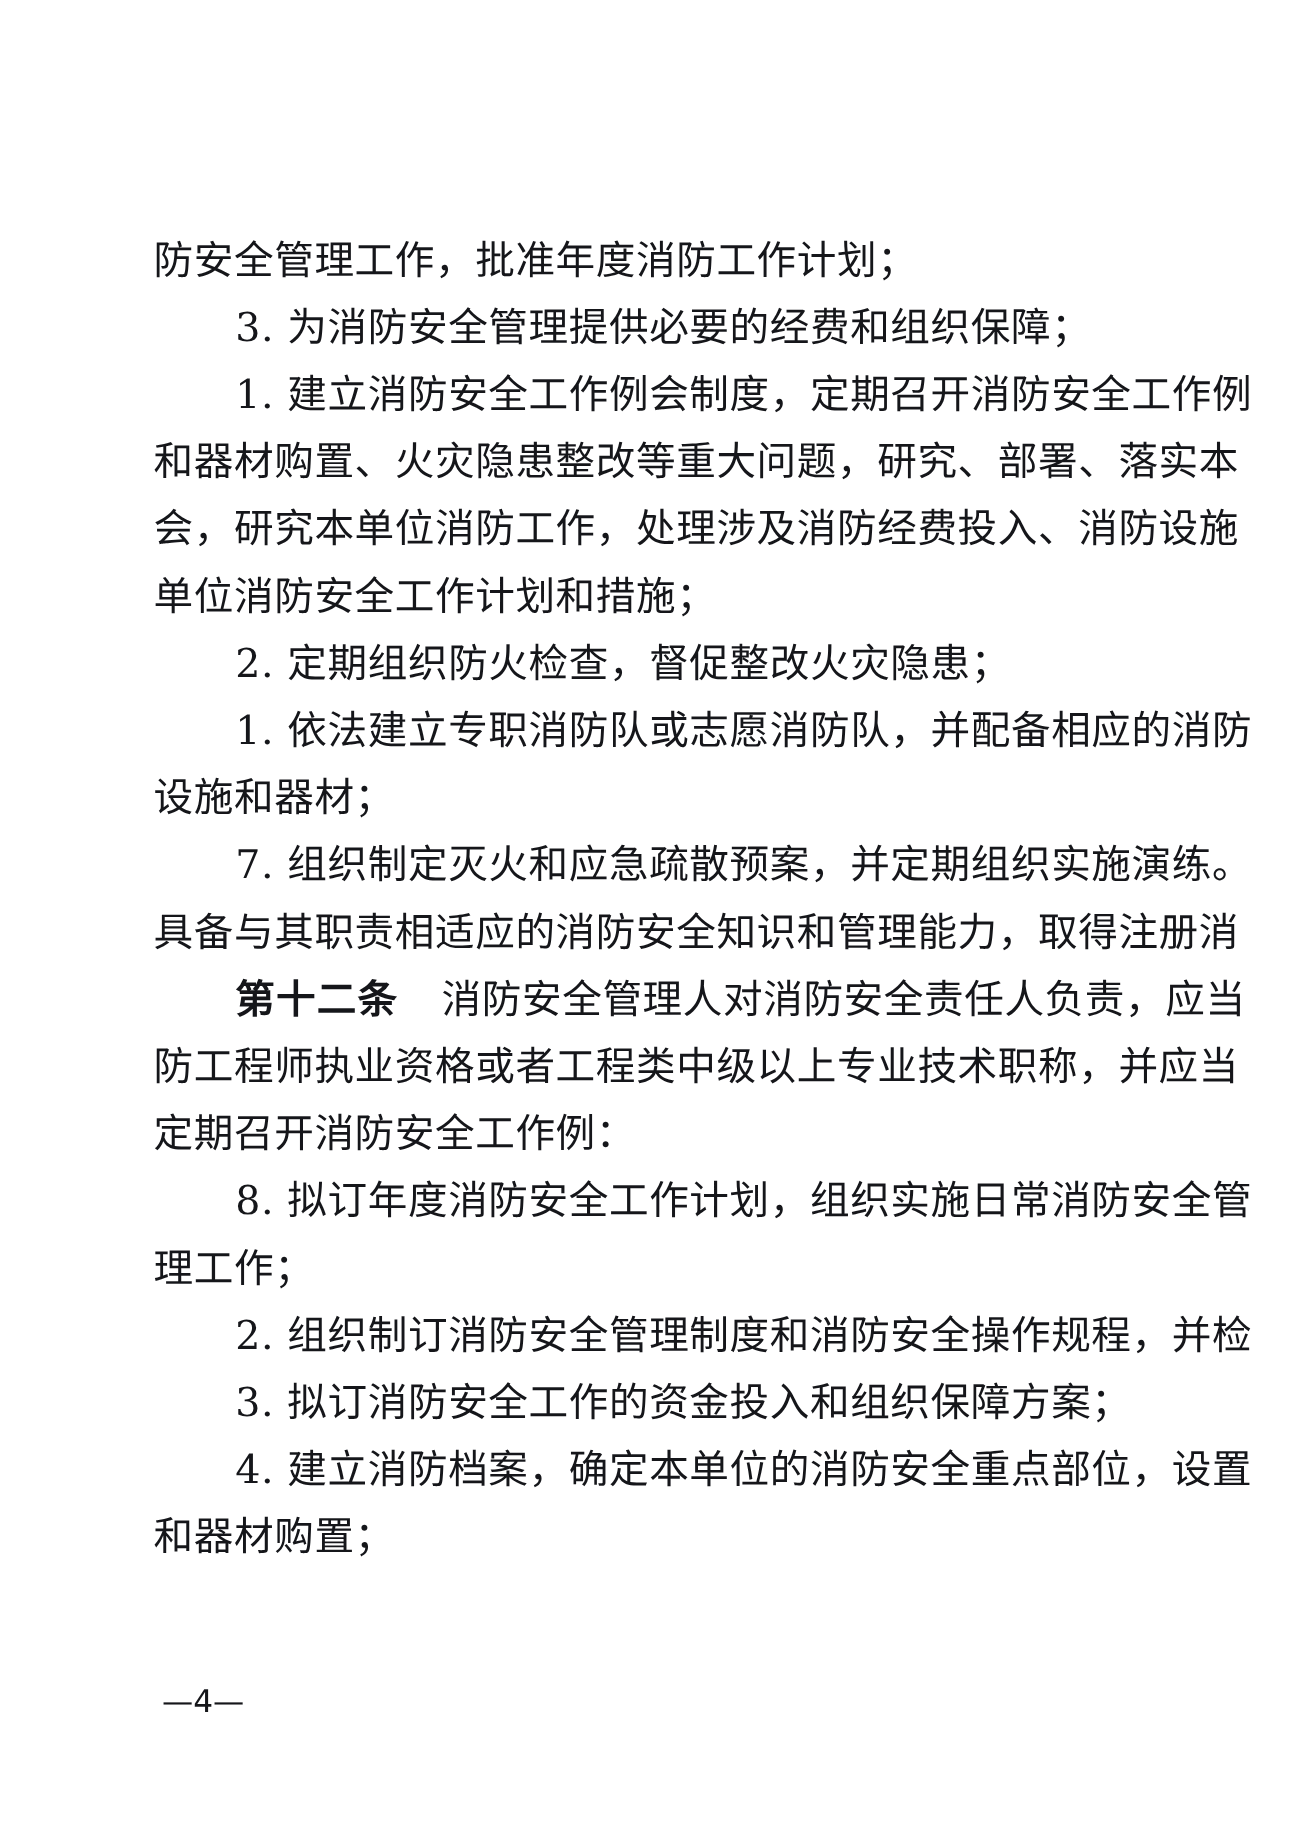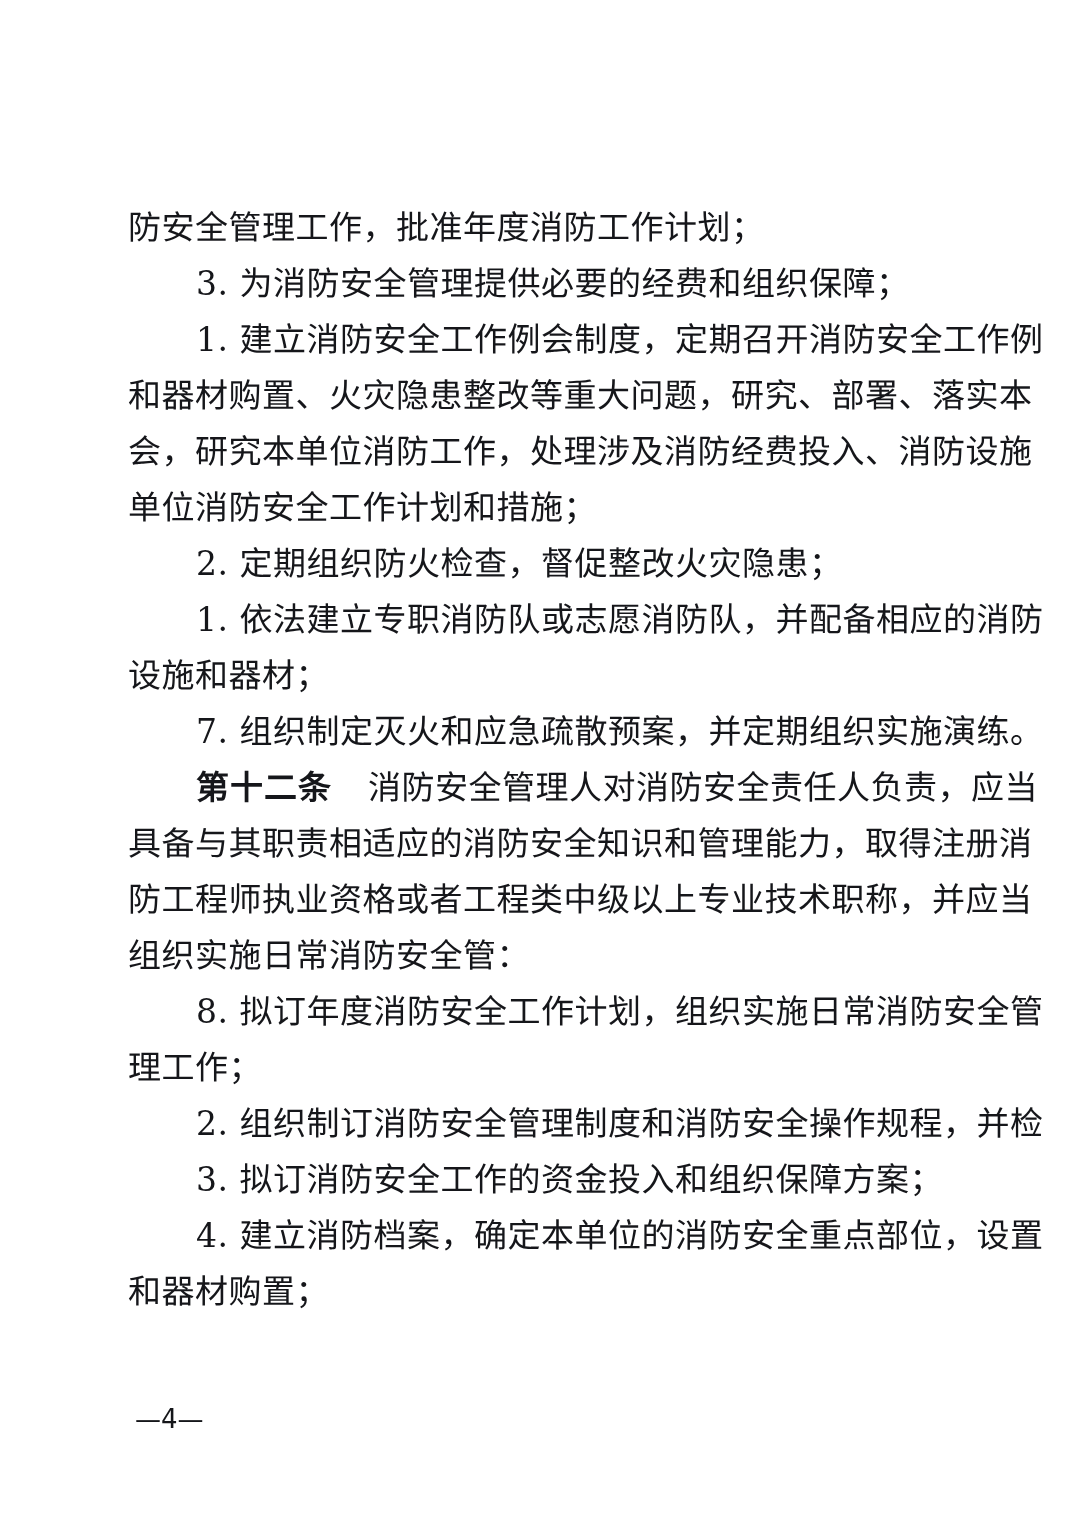--- a/index.html
+++ b/index.html
@@ -15,21 +15,21 @@
     height: 1526px;
     background: #ffffff;
     overflow: hidden;
     
     -webkit-font-smoothing: antialiased;
   }
 
   .doc-body {
     position: absolute;
     left: 128px;
-    top: 200px;
+    top: 189px;
     width: 824px;
   }
 
   
   .line {
     height: 56px;
     line-height: 56px;
     font-family: "DejaVu Serif", "Liberation Serif", serif;
     font-size: 33px;
     color: #15161a;
@@ -74,24 +74,24 @@
       <div class="line"><span>防安全管理工作，批准年度消防工作计划；</span></div>
       <div class="line indent"><span>3. 为消防安全管理提供必要的经费和组织保障；</span></div>
       <div class="line indent"><span>1. 建立消防安全工作例会制度，定期召开消防安全工作例</span></div>
       <div class="line"><span>和器材购置、火灾隐患整改等重大问题，研究、部署、落实本</span></div>
       <div class="line"><span>会，研究本单位消防工作，处理涉及消防经费投入、消防设施</span></div>
       <div class="line"><span>单位消防安全工作计划和措施；</span></div>
       <div class="line indent"><span>2. 定期组织防火检查，督促整改火灾隐患；</span></div>
       <div class="line indent"><span>1. 依法建立专职消防队或志愿消防队，并配备相应的消防</span></div>
       <div class="line"><span>设施和器材；</span></div>
       <div class="line indent"><span>7. 组织制定灭火和应急疏散预案，并定期组织实施演练。</span></div>
+      <div class="line"><span>具备与其职责相适应的消防安全知识和管理能力，取得注册消</span></div>
       <div class="line indent"><span class="article-marker">第十二条</span><span class="article-gap"></span><span>消防安全管理人对消防安全责任人负责，应当</span></div>
-      <div class="line"><span>具备与其职责相适应的消防安全知识和管理能力，取得注册消</span></div>
       <div class="line"><span>防工程师执业资格或者工程类中级以上专业技术职称，并应当</span></div>
-      <div class="line"><span>组织实施日常消防安全管：</span></div>
+      <div class="line"><span>定期召开消防安全工作例：</span></div>
       <div class="line indent"><span>8. 拟订年度消防安全工作计划，组织实施日常消防安全管</span></div>
       <div class="line"><span>理工作；</span></div>
       <div class="line indent"><span>2. 组织制订消防安全管理制度和消防安全操作规程，并检</span></div>
       <div class="line indent"><span>3. 拟订消防安全工作的资金投入和组织保障方案；</span></div>
       <div class="line indent"><span>4. 建立消防档案，确定本单位的消防安全重点部位，设置</span></div>
       <div class="line"><span>和器材购置；</span></div>
     </div>
 
   <div class="page-footer">—4—</div>
 

